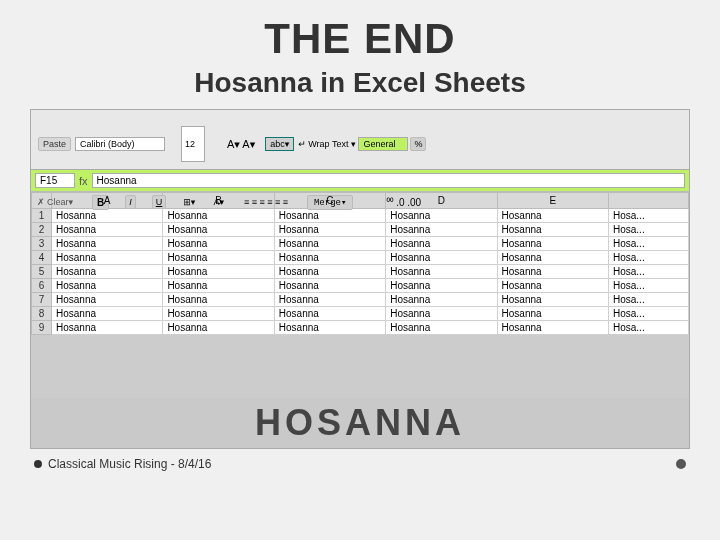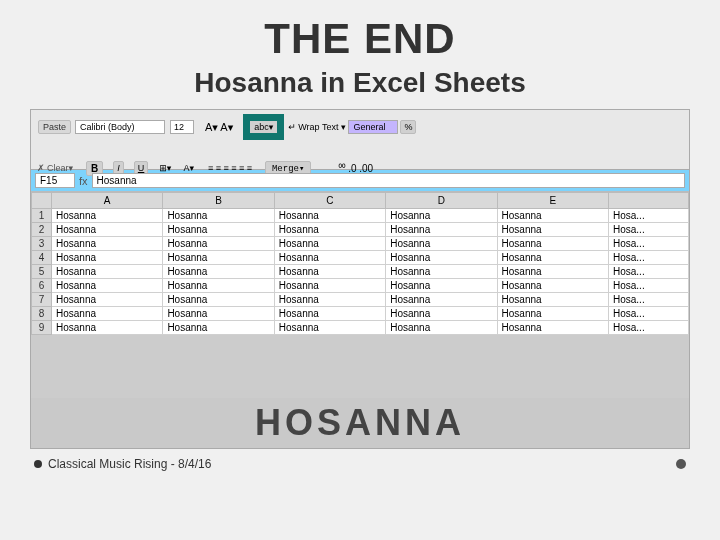--- a/index.html
+++ b/index.html
@@ -68,39 +68,39 @@
       border: 1px solid #aaa;
       padding: 1px 4px;
       font-size: 9px;
       width: 90px;
       margin: 1px;
     }
 
     .size-box {
       background: white;
       border: 1px solid #aaa;
-      padding: 1px 3px;
+      padding: 12px 3px;
       font-size: 9px;
       width: 24px;
-      margin: 2px;
+      margin: 13px;
     }
 
     .bold-btn {
       font-weight: bold;
       background: #d0d0d0;
       border: 1px solid #bbb;
       border-radius: 2px;
       padding: 1px 4px;
       font-size: 10px;
       margin: 1px;
     }
 
     
     .formula-bar {
-      background: #7dd3fc;
+      background: #bef264;
       height: 22px;
       border-bottom: 1px solid #bbb;
       display: flex;
       align-items: center;
       padding: 0 4px;
       font-size: 10px;
     }
 
     .cell-ref {
       background: white;
@@ -213,36 +213,36 @@
       align-items: center;
       width: 100%;
       gap: 2px;
       padding: 1px 2px;
     }
 
     .toolbar-row2 {
       display: flex;
       align-items: center;
       width: 100%;
-      gap: 8px;
+      gap: 14px;
       padding: 1px 2px;
     }
 
     .merge-btn {
       background: #d0d0d0;
       border: 1px solid #bbb;
       border-radius: 2px;
       padding: 1px 6px;
       font-size: 9px;
       margin: 1px;
       font-family: Liberation Mono, monospace;
     }
 
     .general-box {
-      background: #c4b5fd;
+      background: #bef264;
       border: 1px solid #aaa;
       padding: 1px 4px;
       font-size: 9px;
       width: 50px;
     }
 
     .pct-btn {
       background: #d0d0d0;
       border: 1px solid #bbb;
       border-radius: 2px;
@@ -257,21 +257,21 @@
 <h2 class="subtitle">Hosanna in Excel Sheets</h2>
 
 <div class="excel-container">
 
   <div class="excel-toolbar">
     <div class="toolbar-row1">
       <span class="toolbar-btn">Paste</span>
       <span class="font-box">Calibri (Body)</span>
       <span class="size-box">12</span>
       <span style="font-size:11px;margin:7px;">A▾ A▾</span>
-      <span style="font-size:9px;margin:1px;background:#d0d0d0;border:7px solid #0f766e;padding:1px 4px;">abc▾</span>
+      <span style="font-size:9px;margin:1px;background:#d0d0d0;border:1px solid #0f766e;padding:1px 4px;">abc▾</span>
       <span style="font-size:9px;margin:1px;">↵ Wrap Text ▾</span>
       <span class="general-box">General</span>
       <span class="pct-btn">%</span>
     </div>
     <div class="toolbar-row2">
       <span style="font-size:9px;color:#555;margin-right:4px;">✗ Clear▾</span>
       <span class="bold-btn">B</span>
       <span style="font-size:9px;font-style:italic;background:#d0d0d0;border:1px solid #bbb;border-radius:2px;padding:1px 3px;margin:1px;">I</span>
       <span style="font-size:9px;text-decoration:underline;background:#d0d0d0;border:1px solid #bbb;border-radius:2px;padding:1px 3px;margin:1px;">U</span>
       <span style="font-size:9px;margin:2px;">⊞▾</span>

